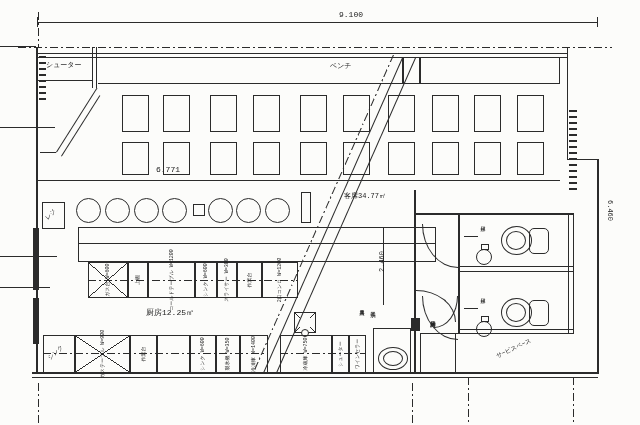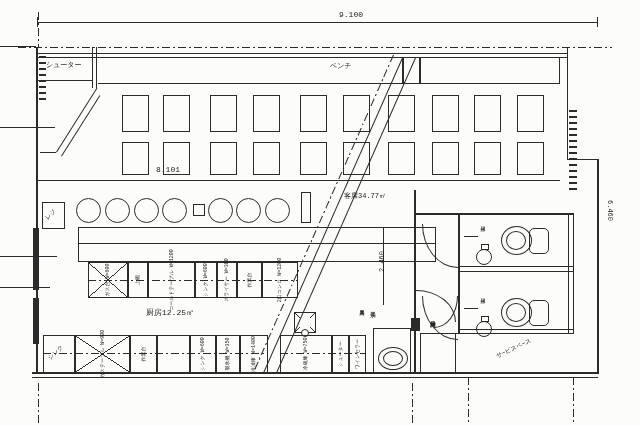--- a/index.html
+++ b/index.html
@@ -66,21 +66,21 @@
   <div class="lb" style="left:330px;top:63px;font-size:7px">ベンチ</div>
 
   <div class="ln" style="left:403px;top:58px;width:344px;height:1px;transform:rotate(113.8deg);transform-origin:0 0"></div>
   <div class="ln" style="left:416px;top:58px;width:344px;height:1px;transform:rotate(113.8deg);transform-origin:0 0"></div>
   <div class="dd-h" style="left:394px;top:55px;width:348px;transform:rotate(113.8deg);transform-origin:0 0"></div>
   <div class="ln" style="left:402px;top:57px;width:2px;height:26px"></div>
   <div class="ln" style="left:419px;top:57px;width:2px;height:26px"></div>
 
   <div class="lb" style="left:344px;top:193px;font-size:7px">客席34.77㎡</div>
   <div class="ln" style="left:38px;top:180px;width:522px;height:1px"></div>
-  <div class="lb" style="left:156px;top:166px;font-size:8px">8.101</div>
+  <div class="lb" style="left:156px;top:166px;font-size:8px">6.771</div>
 
   <div class="bx" style="left:42px;top:202px;width:23px;height:27px">
     <div class="lb" style="left:2px;top:9px;font-size:6px;transform:rotate(-45deg)">レジ</div>
   </div>
 
   <div class="bx" style="left:78px;top:227px;width:358px;height:35px"></div>
   <div class="ln" style="left:78px;top:243px;width:358px;height:1px"></div>
   <div class="bx" style="left:193px;top:204px;width:12px;height:12px"></div>
   <div class="bx" style="left:301px;top:192px;width:10px;height:31px"></div>
 

